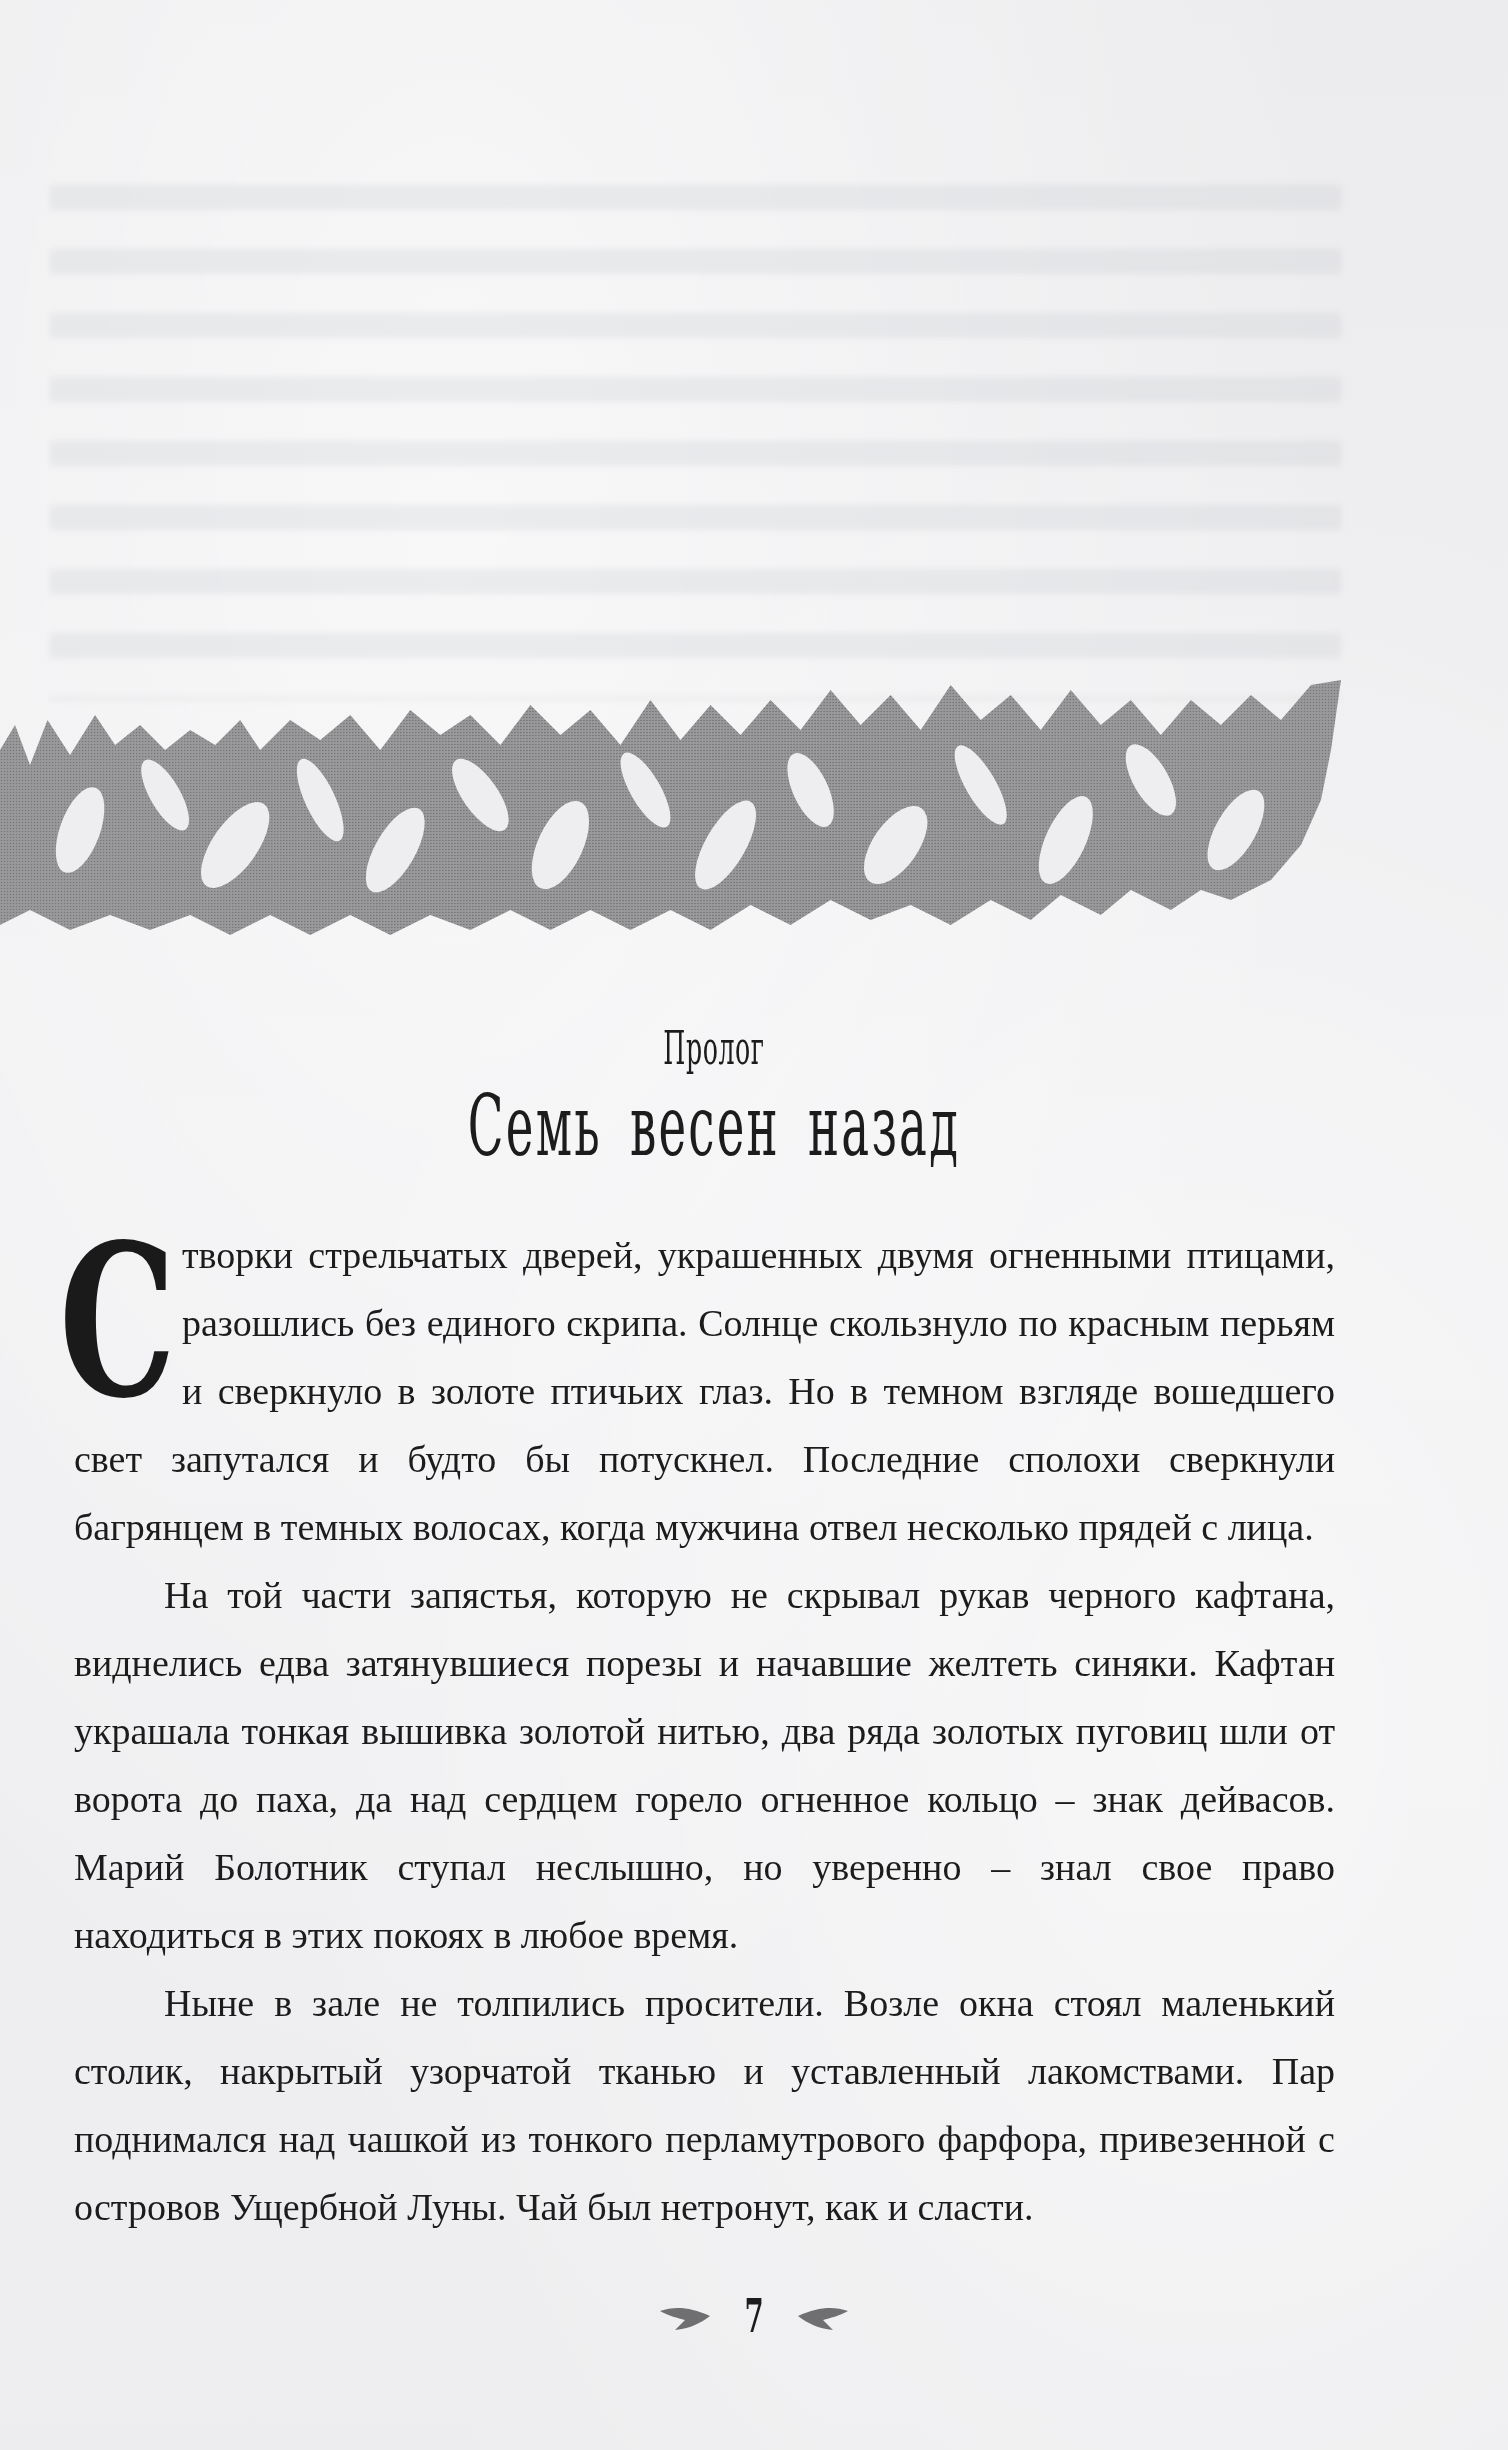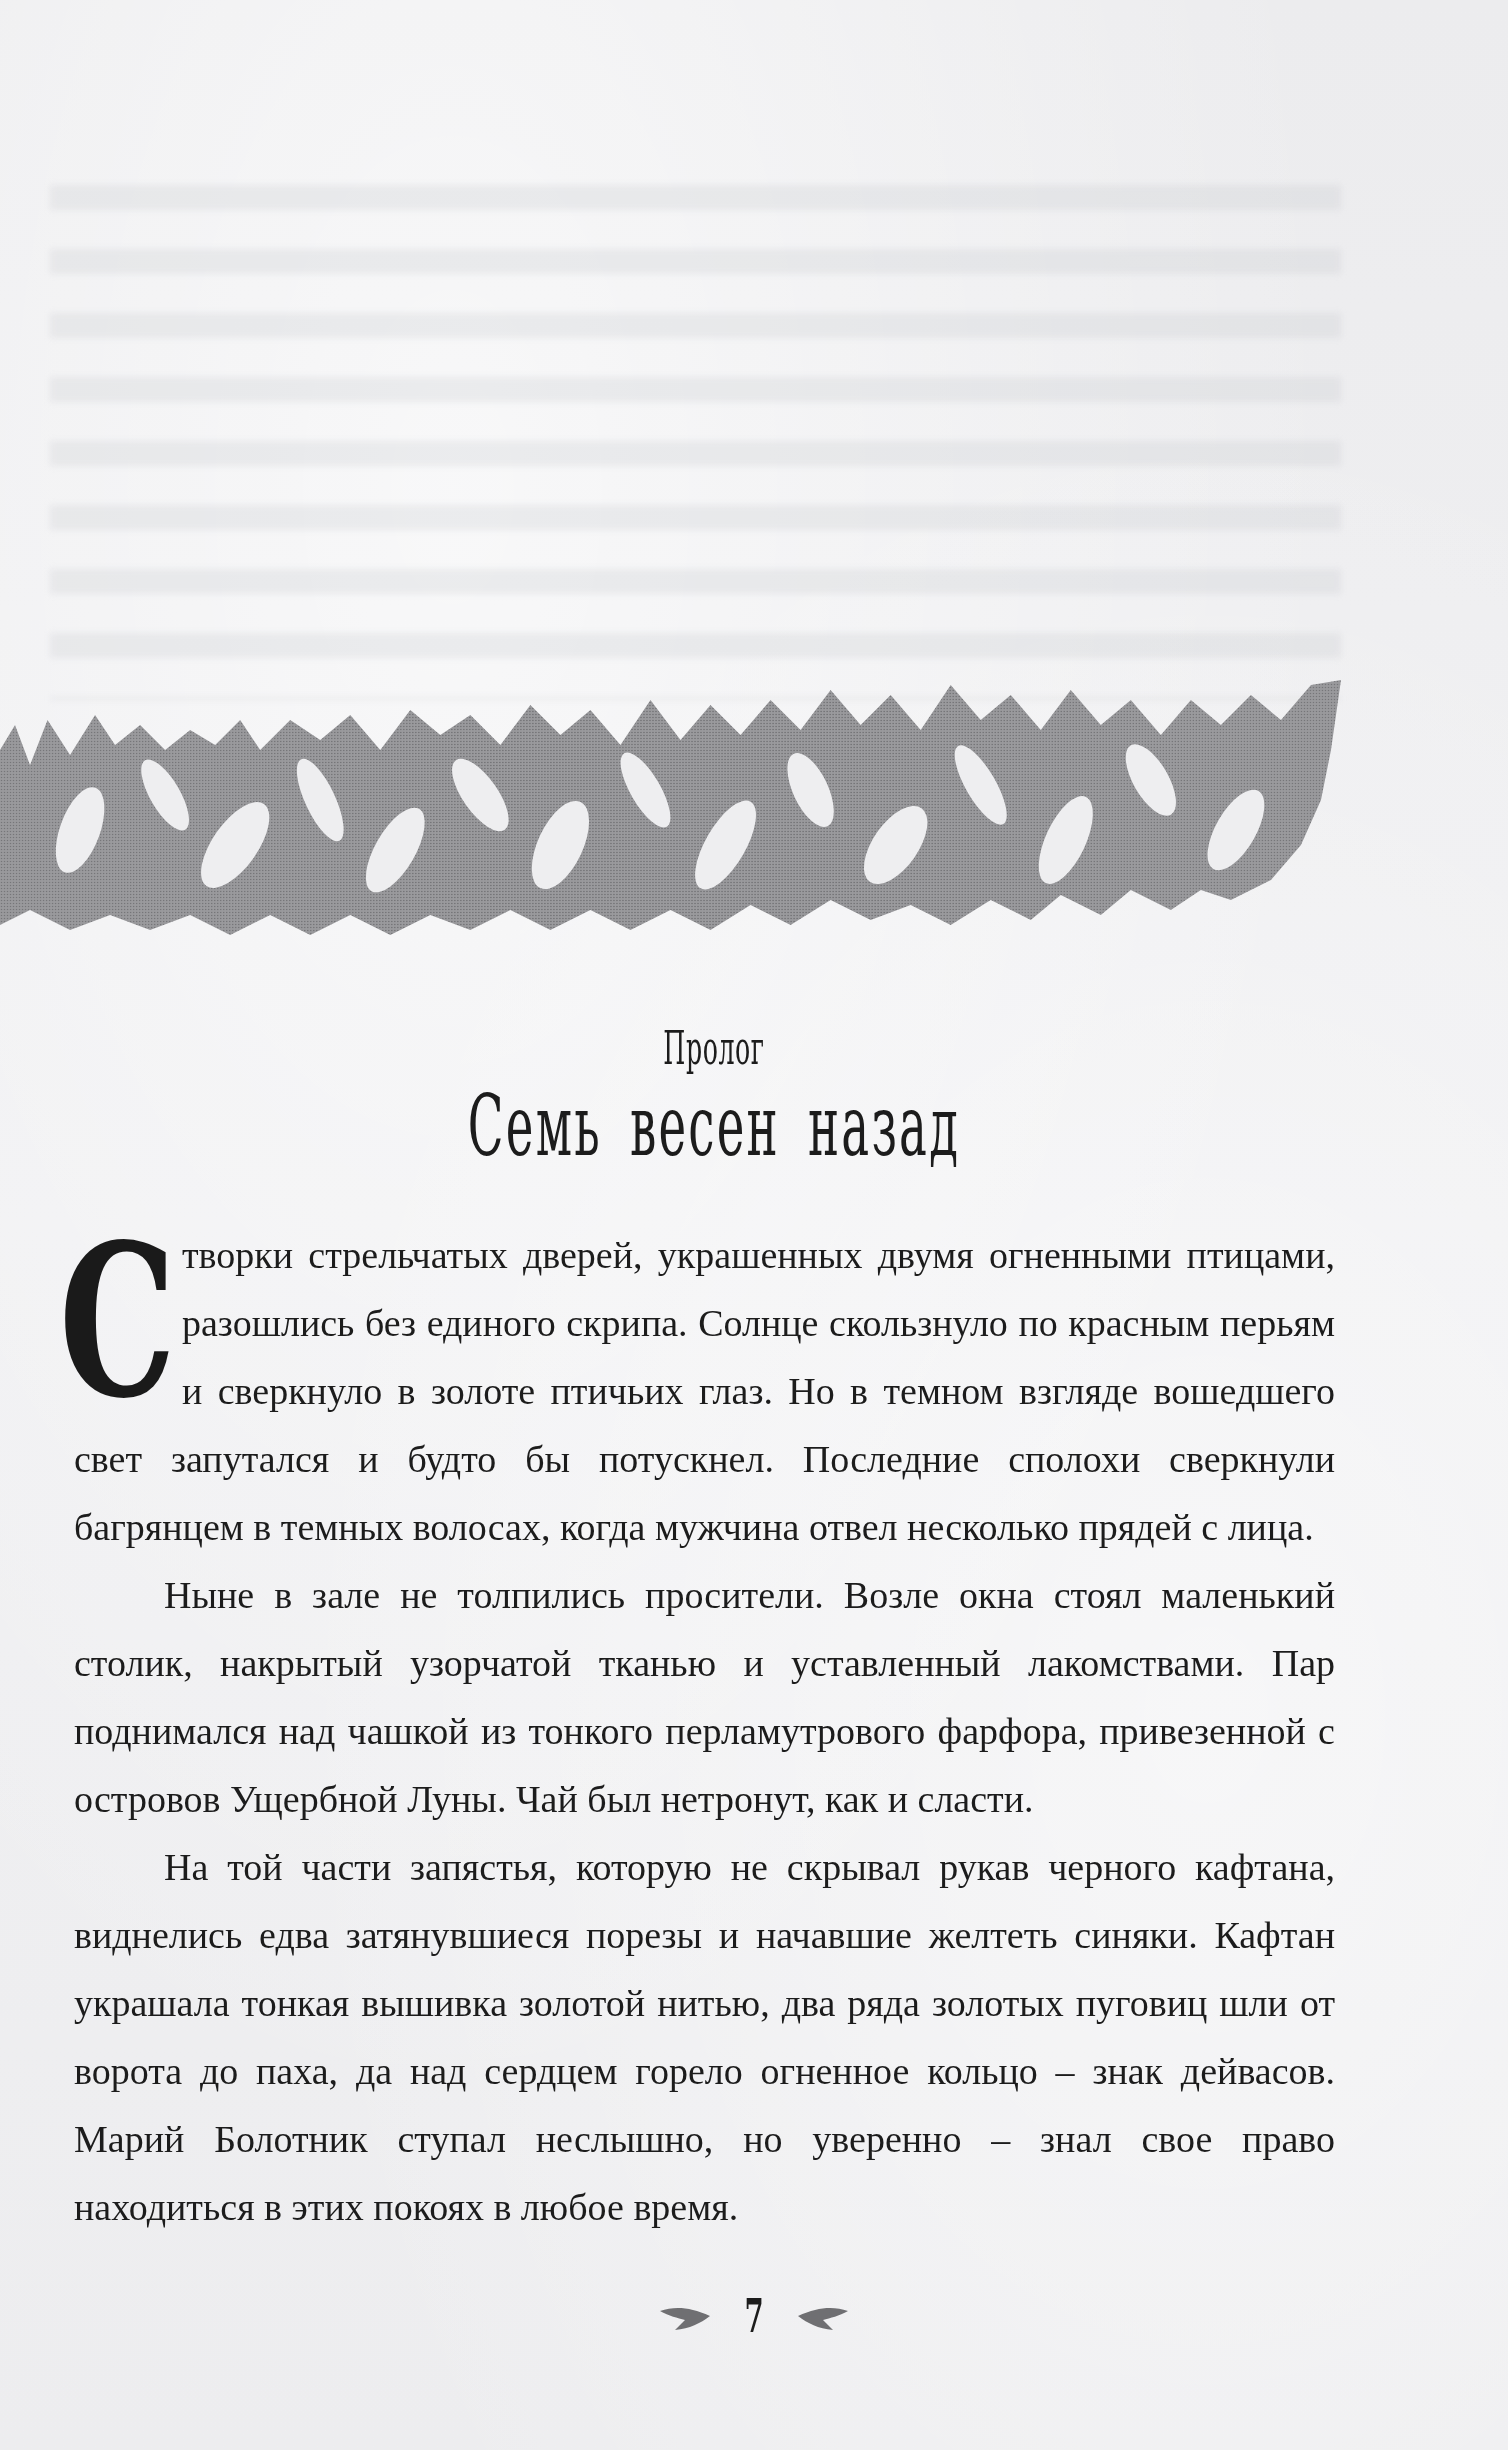--- a/index.html
+++ b/index.html
@@ -152,22 +152,22 @@
   </g>
 </svg>
 
 <div class="heading prologue">Пролог</div>
 <div class="heading title">Семь весен назад</div>
 
 <div class="body-text">
   <p class="first">
     <span class="dropcap">С</span><span>творки стрельчатых дверей, украшенных двумя огненными птицами, разошлись без единого скрипа. Солнце скользну­ло по красным перьям и сверкнуло в золоте птичьих глаз. Но в темном взгляде вошедшего свет запутался и будто бы потуск­нел. Последние сполохи сверкнули багрянцем в темных волосах, ког­да мужчина отвел несколько прядей с лица.</span>
   </p>
+  <p>На той части запястья, которую не скрывал рукав черного кафта­на, виднелись едва затянувшиеся порезы и начавшие желтеть синя­ки. Кафтан украшала тонкая вышивка золотой нитью, два ряда золо­тых пуговиц шли от ворота до паха, да над сердцем горело огненное кольцо – знак дейвасов. Марий Болотник ступал неслышно, но уве­ренно – знал свое право находиться в этих покоях в любое время.</p>
   <p>Ныне в зале не толпились просители. Возле окна стоял маленький столик, накрытый узорчатой тканью и уставленный лакомствами. Пар поднимался над чашкой из тонкого перламутрового фарфора, приве­зенной с островов Ущербной Луны. Чай был нетронут, как и сласти.</p>
-  <p>На той части запястья, которую не скрывал рукав черного кафта­на, виднелись едва затянувшиеся порезы и начавшие желтеть синя­ки. Кафтан украшала тонкая вышивка золотой нитью, два ряда золо­тых пуговиц шли от ворота до паха, да над сердцем горело огненное кольцо – знак дейвасов. Марий Болотник ступал неслышно, но уве­ренно – знал свое право находиться в этих покоях в любое время.</p>
 </div>
 
 <div class="page-footer">
   <svg class="leaf" viewBox="0 0 100 60">
     <path d="M0,20 C30,10 60,12 100,30 C80,45 60,55 30,58 L50,38 C35,34 18,30 0,20 Z" fill="#6f6f72"></path>
   </svg>
   <span class="page-number">7</span>
   <svg class="leaf" viewBox="0 0 100 60">
     <path d="M100,20 C70,10 40,12 0,30 C20,45 40,55 70,58 L50,38 C65,34 82,30 100,20 Z" fill="#6f6f72"></path>
   </svg>

